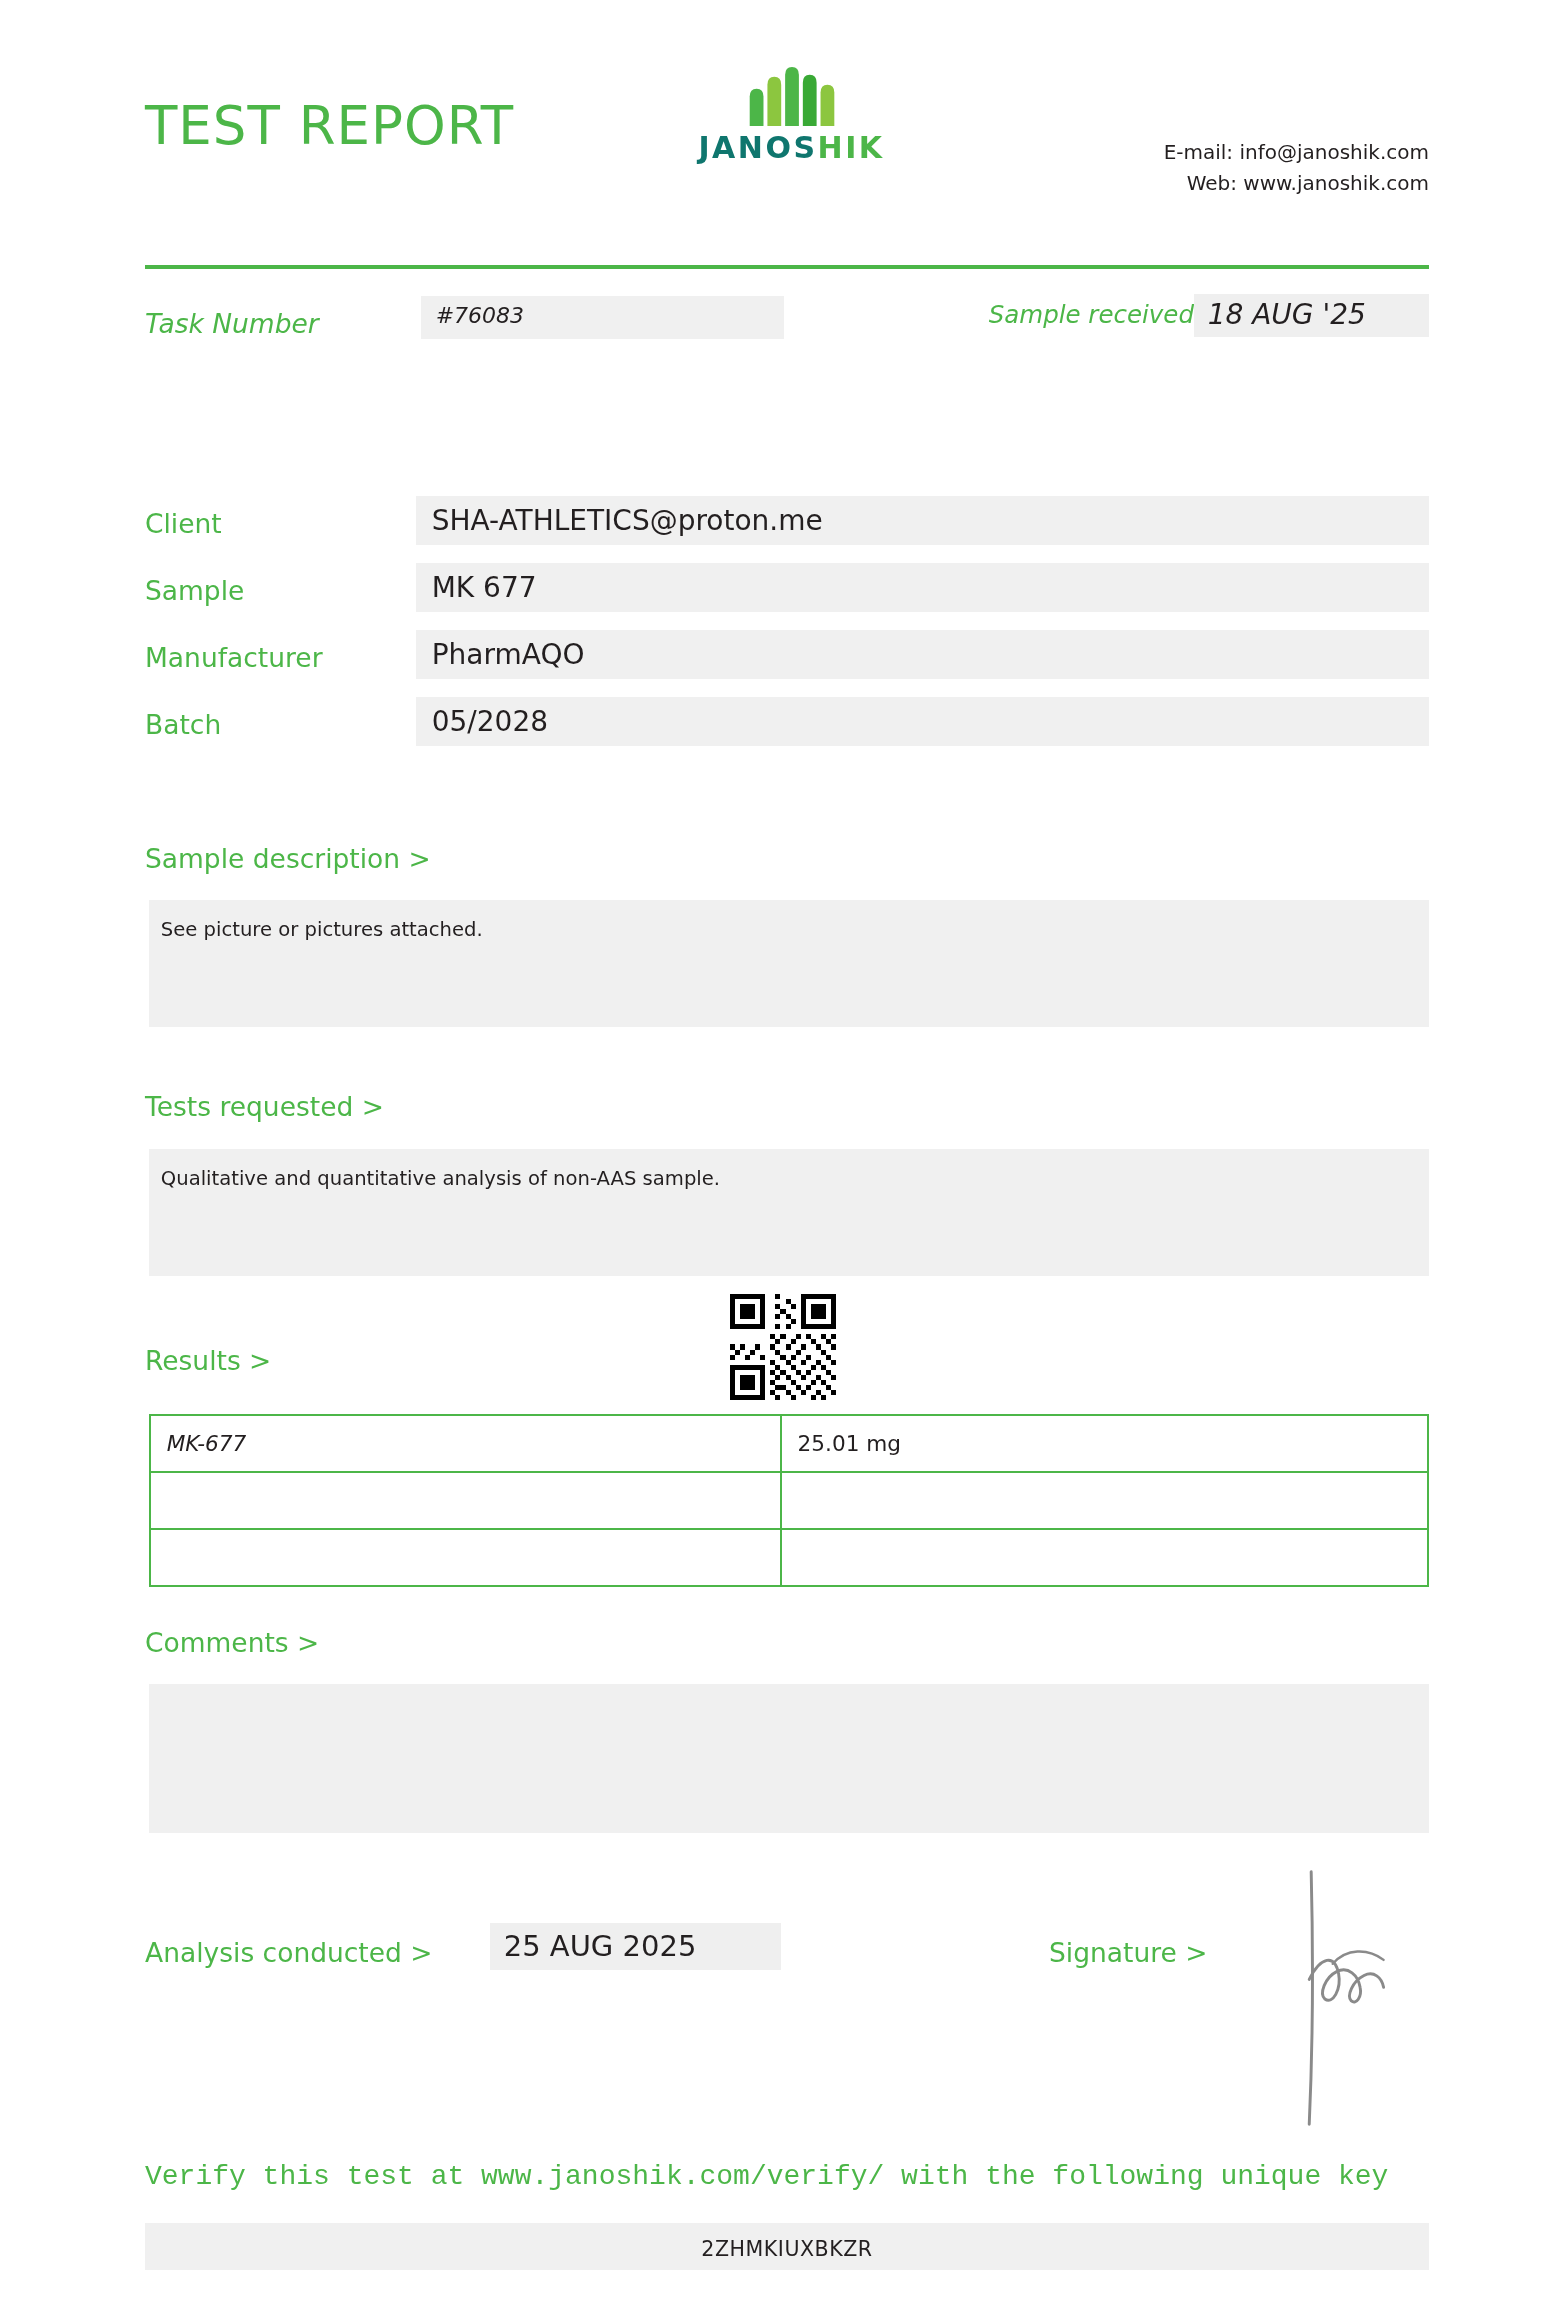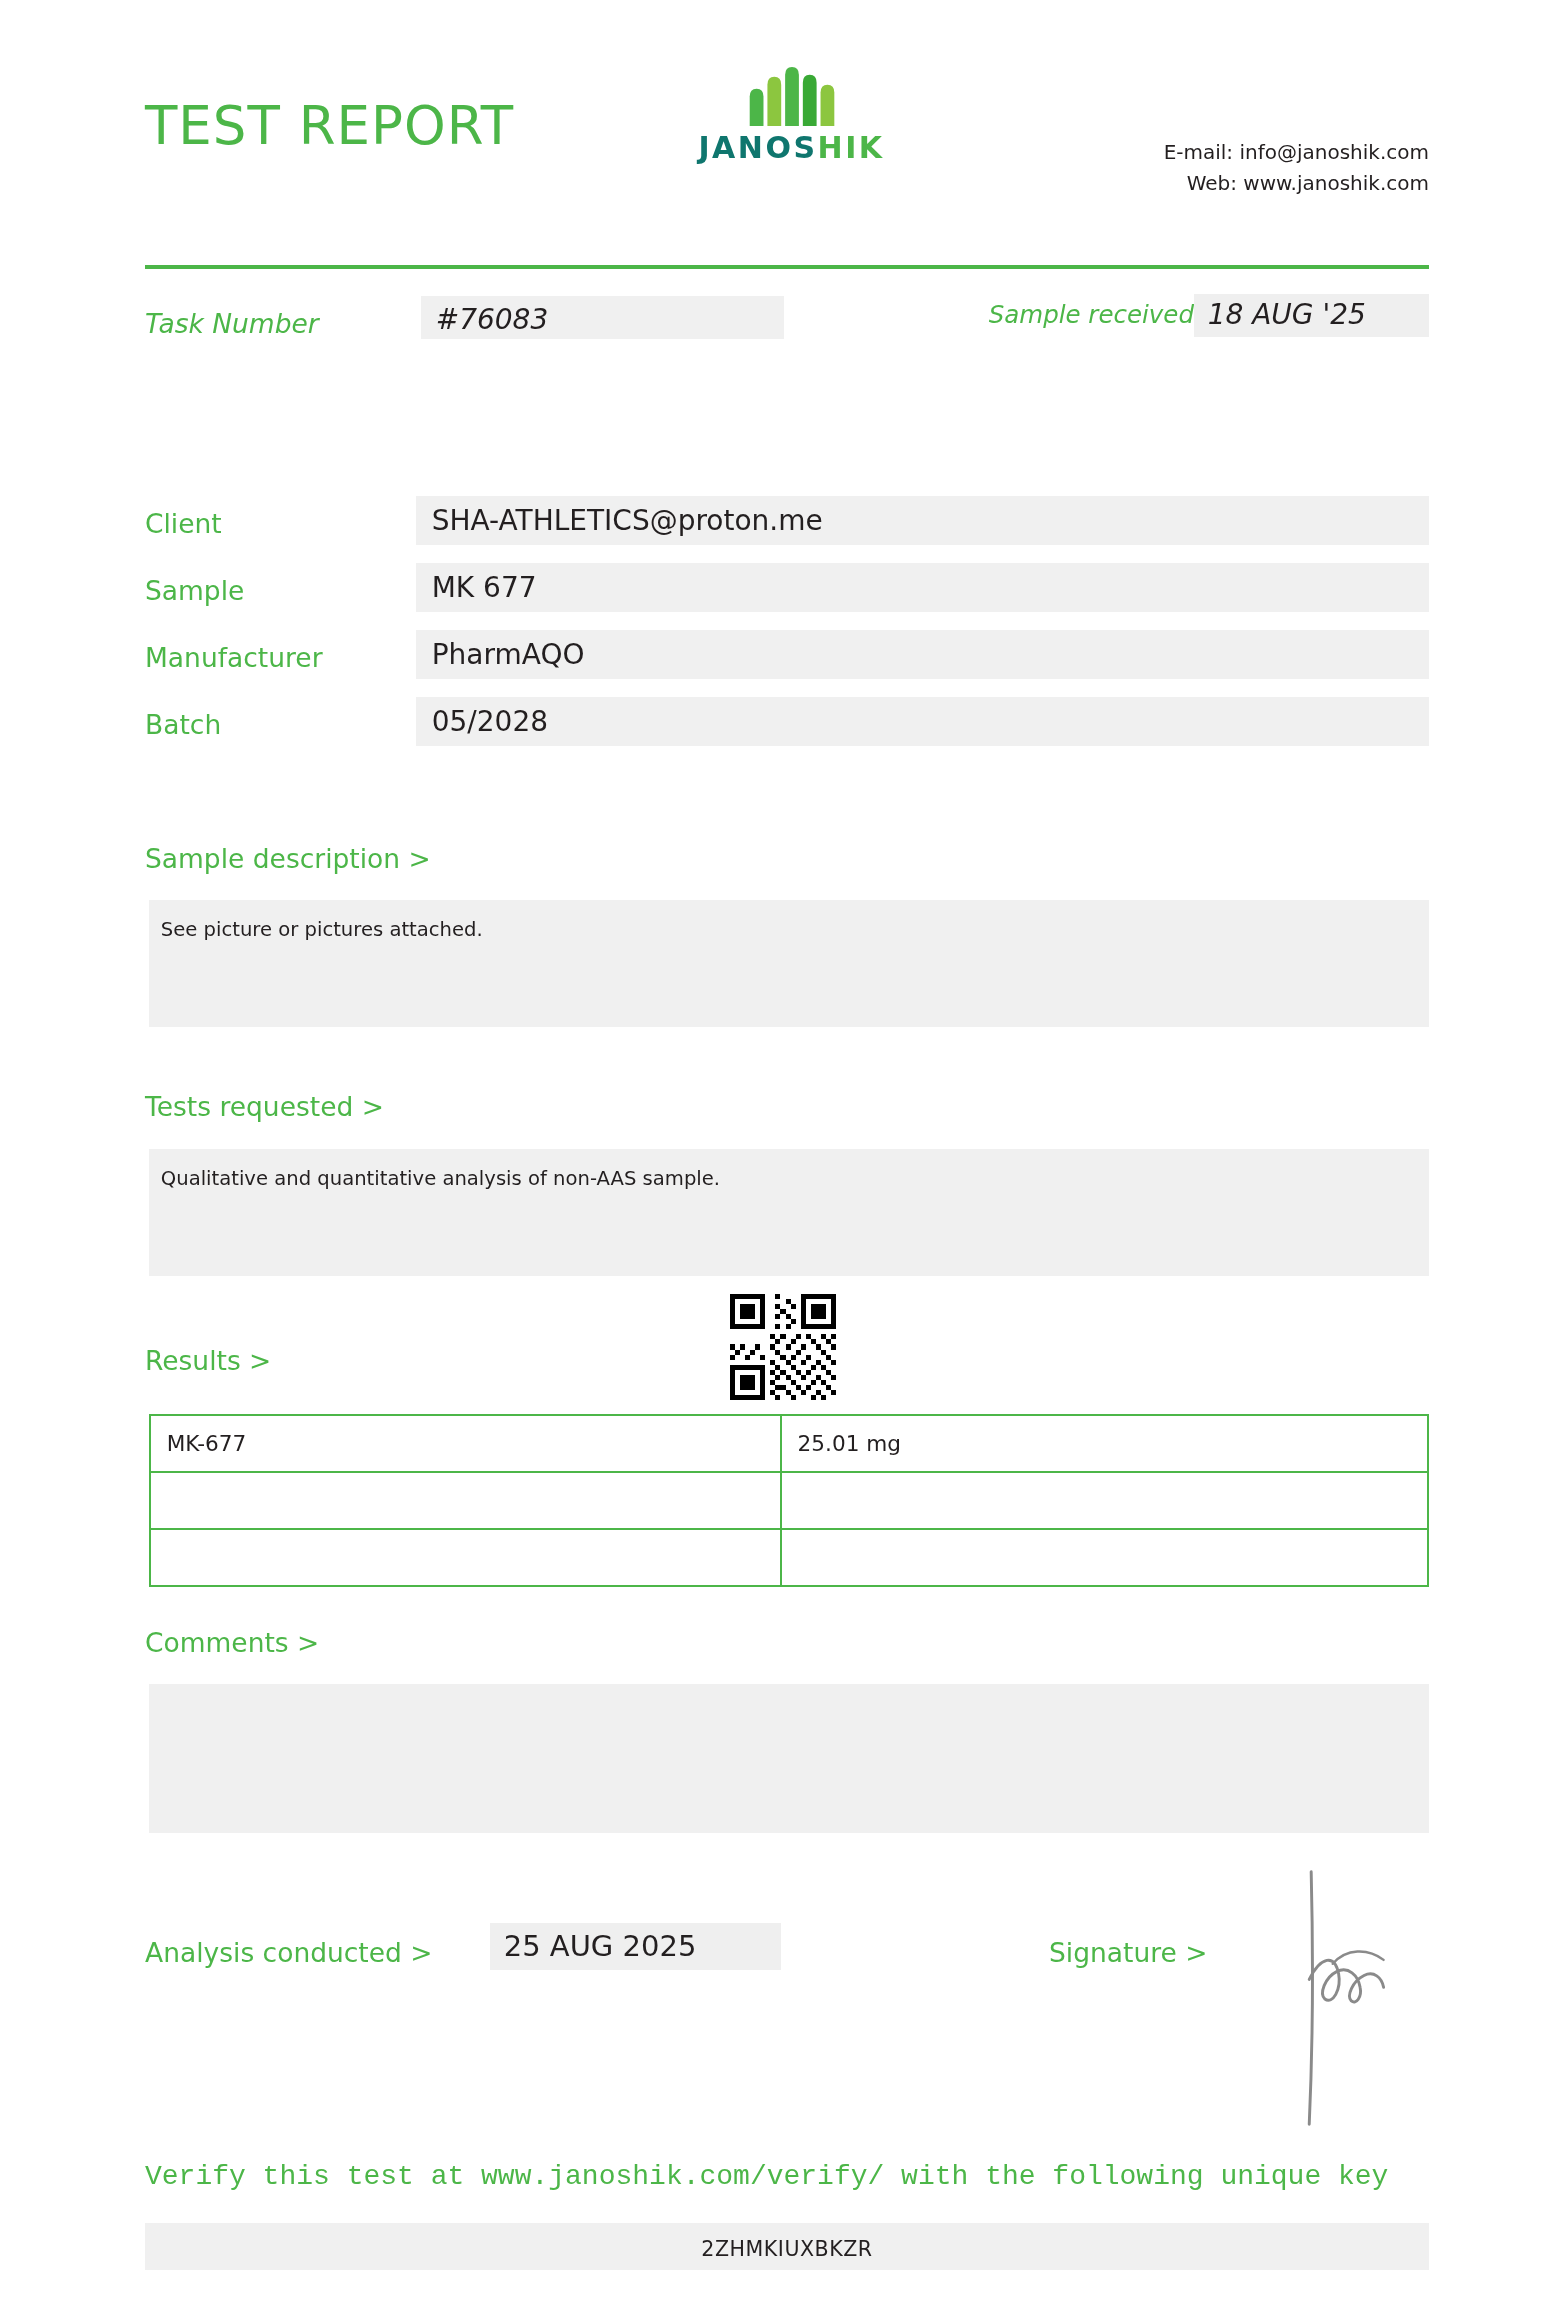--- a/index.html
+++ b/index.html
@@ -102,21 +102,21 @@
     font-size: 26.5px;
     color: #4cb648;
   }
   .task-value {
     position: absolute;
     left: 276px;
     top: 2px;
     width: 363px;
     height: 43px;
     background: #f0f0f0;
-    font-size: 28px;
+    font-size: 22px;
     color: #231f20;
     padding: 6.9px 0 0 14.7px;
     box-sizing: border-box;
   }
   .dates {
     position: absolute;
     right: 0;
     top: 0;
     width: 549px;
   }
@@ -205,21 +205,21 @@
     width: 1280px;
     border-collapse: collapse;
   }
   .results-table td {
     border: 2px solid #4cb648;
     height: 55px;
     font-size: 21.6px;
     padding: 0 0 0 15.7px;
     color: #231f20;
   }
-  .results-table td.c1 { width: 632px; }
+  .results-table td.c1 { width: 632px; font-style: italic; }
   .results-table td.c2 { width: 648px; }
 
   
   .qr {
     position: absolute;
     left: 730px;
     top: 1294px;
     width: 106px;
     height: 106px;
   }

